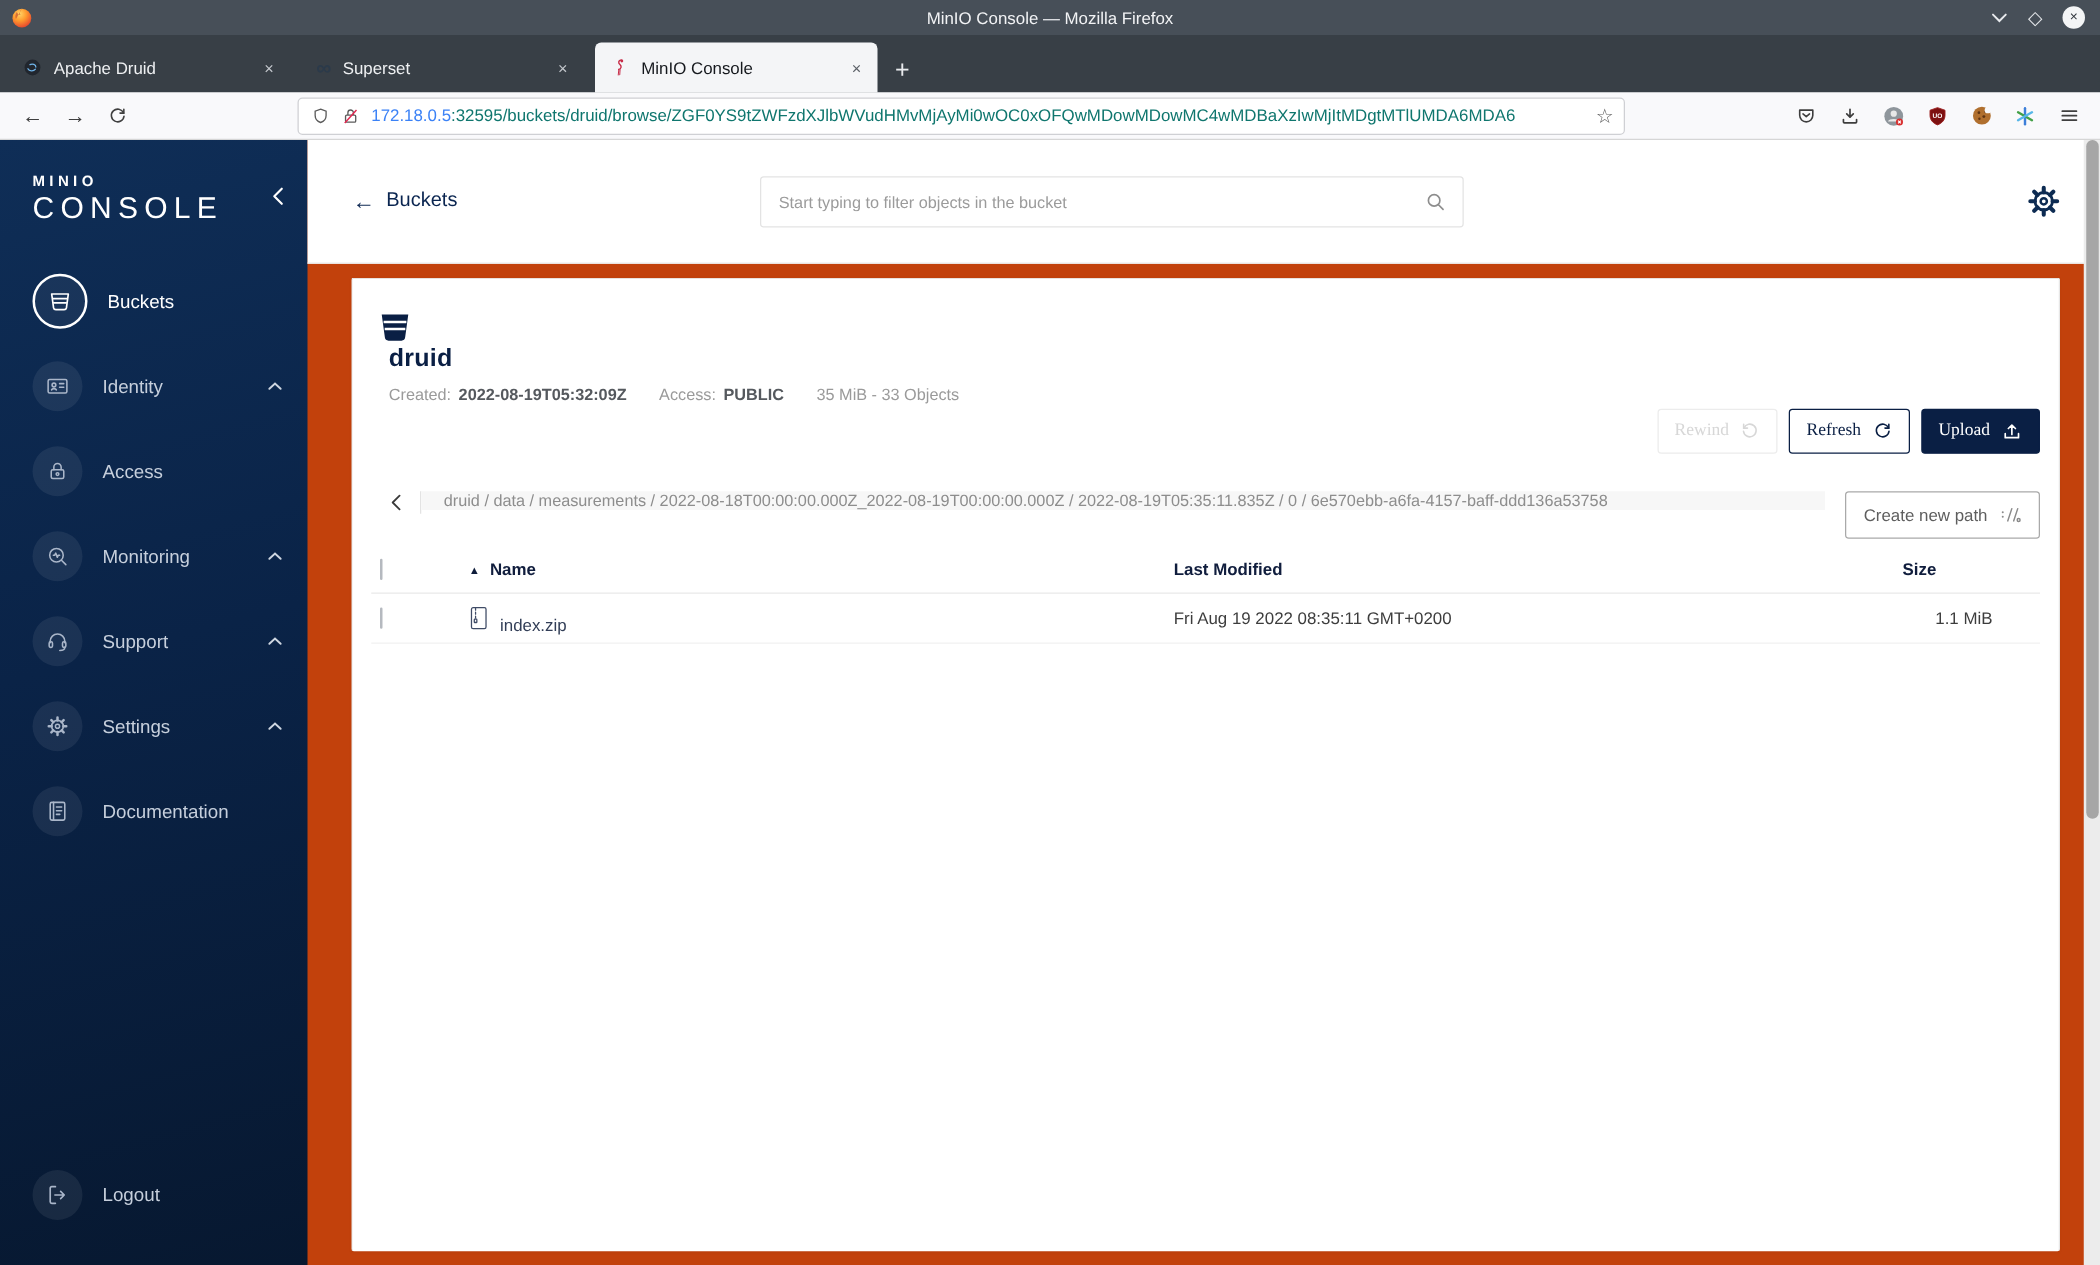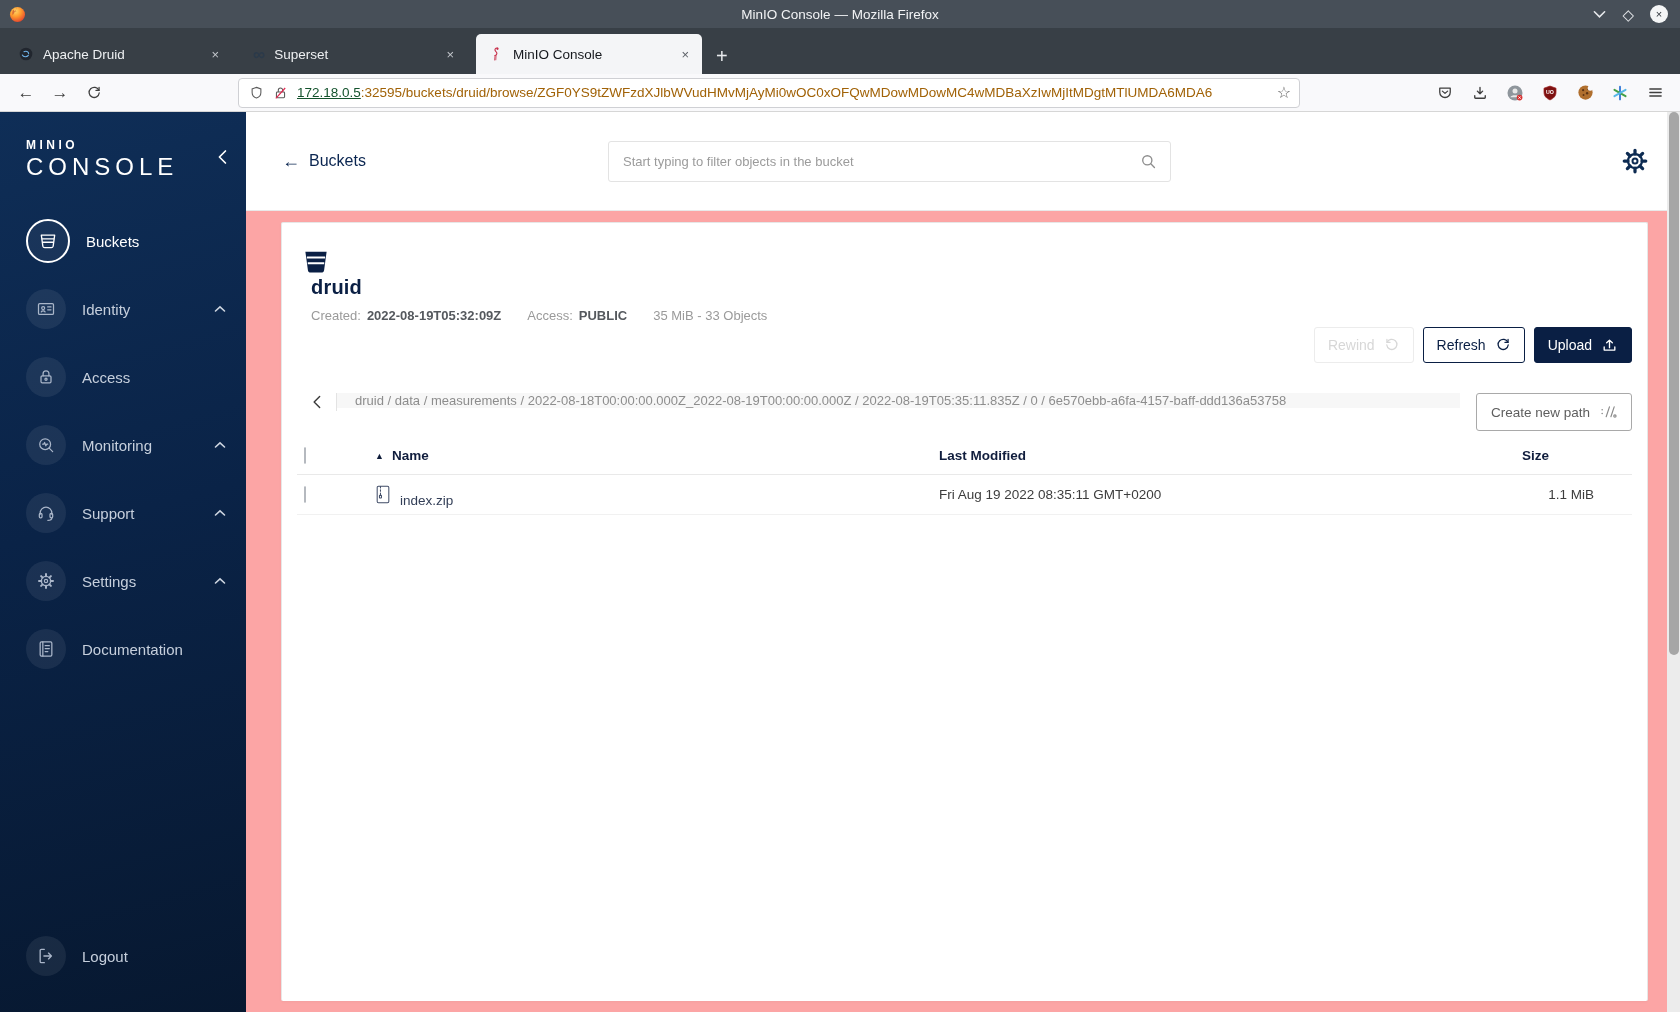--- a/index.html
+++ b/index.html
@@ -40,29 +40,29 @@
   .nav-btn { width:28px; height:28px; display:grid; place-items:center;
     color:#3f3f3f; font-size:17px; margin-right:6px; }
   .urlbar { margin-left:124px; width:1062px; height:30px; background:#fff;
     border:1px solid #cfd0d4; border-radius:4px; display:flex; align-items:center;
     padding:0 8px 0 10px; }
   .urlbar .sep-icon { margin-right:9px; }
   .url-text { flex:1; overflow:hidden; white-space:nowrap; font-size:13.5px;
     position:relative; }
   .url-text::after { content:""; position:absolute; top:0; right:0; width:46px;
     height:100%; background:linear-gradient(to right, rgba(255,255,255,0), #fff); }
-  .url-host { color:#14532d;text-decoration:underline; }
-  .url-rest { color:#a16207; }
+  .url-host { color:#3b82f6; }
+  .url-rest { color:#0f766e; }
   .url-star { color:#5f5f5f; font-size:16px; margin-left:6px; }
   .tb-icons { margin-left:auto; display:flex; align-items:center; gap:11px;
     padding-right:13px; }
   .tb-icon { width:24px; height:24px; display:grid; place-items:center; }
 
   
-  .app { height:900px; display:flex; position:relative; background:#fca5a5; }
+  .app { height:900px; display:flex; position:relative; background:#c2410c; }
 
   
   .sidebar { width:246px; flex:none; position:relative; color:#c6cfdc;
     background:linear-gradient(165deg,#0f2e57 0%,#0a2347 45%,#071830 100%); }
   .side-logo { padding:26px 0 0 26px; position:relative; }
   .logo-line1 { font-size:12px; font-weight:700; letter-spacing:3.5px; color:#fff; }
   .logo-line2 { font-size:24px; font-weight:300; letter-spacing:5px; color:#fff;
     margin-top:1px; }
   .side-collapse { position:absolute; right:18px; top:36px; }
   .menu { margin-top:26px; }
@@ -99,21 +99,21 @@
   .bh-text { margin-left:10px; }
   .bh-title { font-size:20px; font-weight:700; color:#0a1f44; letter-spacing:.2px; }
   .bh-meta { margin-top:9px; font-size:13px; display:flex; align-items:center; }
   .meta-label { color:#9a9a9a; margin-right:6px; }
   .meta-value { color:#55595e; font-weight:700; }
   .meta-gap { width:26px; }
   .meta-summary { color:#9a9a9a; margin-left:26px; }
   .bh-buttons { margin-left:auto; display:flex; gap:9px; margin-top:4px; }
   .btn { height:36px; padding:0 13px; border-radius:3px; font-size:14px;
     display:flex; align-items:center; gap:9px; background:#fff;
-    border:1px solid; font-family:Liberation Sans, sans-serif; }
+    border:1px solid; font-family:Liberation Serif, serif; }
   .btn-rewind { color:#d7d7d7; border-color:#ececec; }
   .btn-refresh { color:#0a1f44; border-color:#0a1f44; }
   .btn-upload { color:#fff; border-color:#0a1f44; background:#0a1f44; }
 
   .browse-bar { display:flex; align-items:flex-start; height:38px; margin:12px 15px 0 15px; }
   .crumb-back { width:40px; background:#fff; border-right:1px solid #e3e3e3;
     display:grid; place-items:center; }
   .crumbs { flex:1; background:#f7f7f7; display:flex; align-items:center;
     padding:0 18px; font-size:13px; color:#8d8d8d; white-space:nowrap;
     overflow:hidden; }

